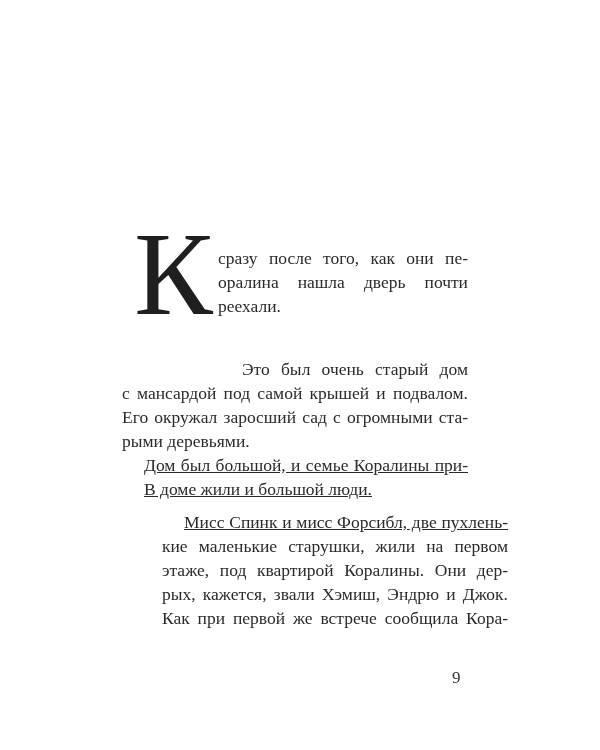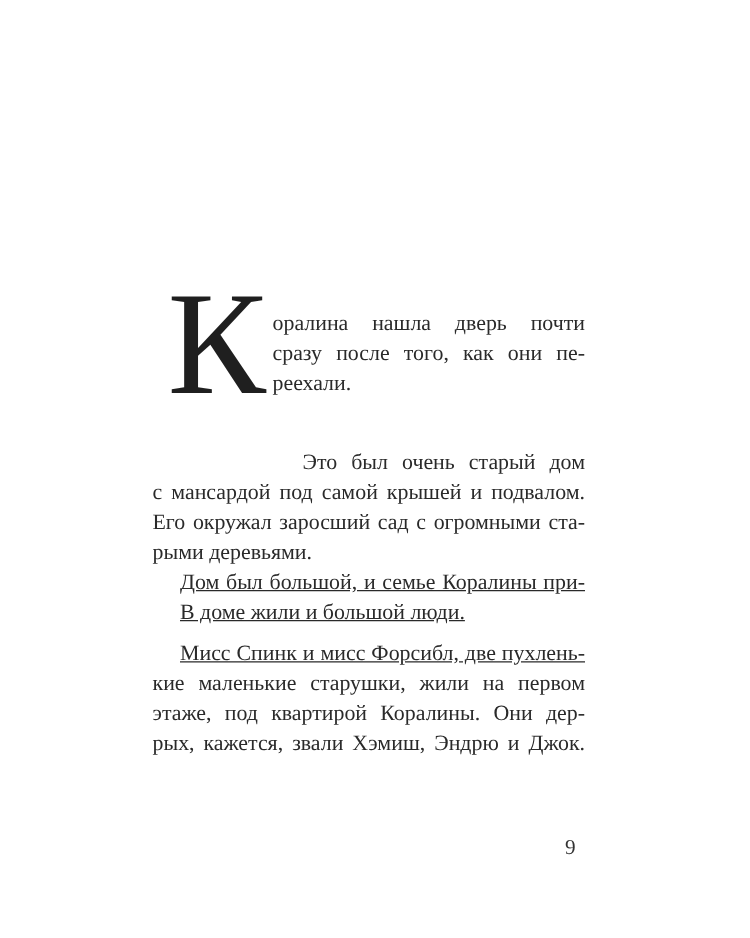--- a/index.html
+++ b/index.html
@@ -48,58 +48,59 @@
     }
     .cap-lines {
       position: absolute;
       left: 218px;
       top: 246px;
       width: 250px;
       font-size: 17.5px;
       line-height: 24px;
     }
     .first-block { top: 318px; margin-top: 39px; }
-    .second-block { top: 510px; }
+    .second-block { top: 510px; margin-left: 40px; }
     .page-number {
       position: absolute;
       left: 452px;
       top: 668px;
       font-size: 17px;
       color: #333;
     }
     .after-cap {
       padding-left: 120px;
     }
   </style>
 </head>
 <body>
 
 <div class="page">
 
   <div class="drop-cap">К</div>
 
   <div class="cap-lines">
+    <span class="line justify">сразу после того, как они пе-</span>
     <span class="line justify">оралина нашла дверь почти</span>
-    <span class="line justify">сразу после того, как они пе-</span>
     <span class="line">реехали.</span>
   </div>
 
   <div class="text-block first-block">
     <span class="line justify after-cap">Это был очень старый дом</span>
     <span class="line justify">с мансардой под самой крышей и подвалом.</span>
     <span class="line justify">Его окружал заросший сад с огромными ста-</span>
     <span class="line">рыми деревьями.</span>
 
     <span class="line justify indent">Дом был большой, и семье Коралины при-</span>
 
     <span class="line indent">В доме жили и большой люди.</span>
   </div>
 
   <div class="text-block second-block">
     <span class="line justify indent">Мисс Спинк и мисс Форсибл, две пухлень-</span>
     <span class="line justify">кие маленькие старушки, жили на первом</span>
     <span class="line justify">этаже, под квартирой Коралины. Они дер-</span>
     <span class="line justify">рых, кажется, звали Хэмиш, Эндрю и Джок.</span>
+    <span class="line justify">Как при первой же встрече сообщила Кора-</span>
   </div>
 
   <div class="page-number">9</div>
 
 </div>
 
 </body></html>

